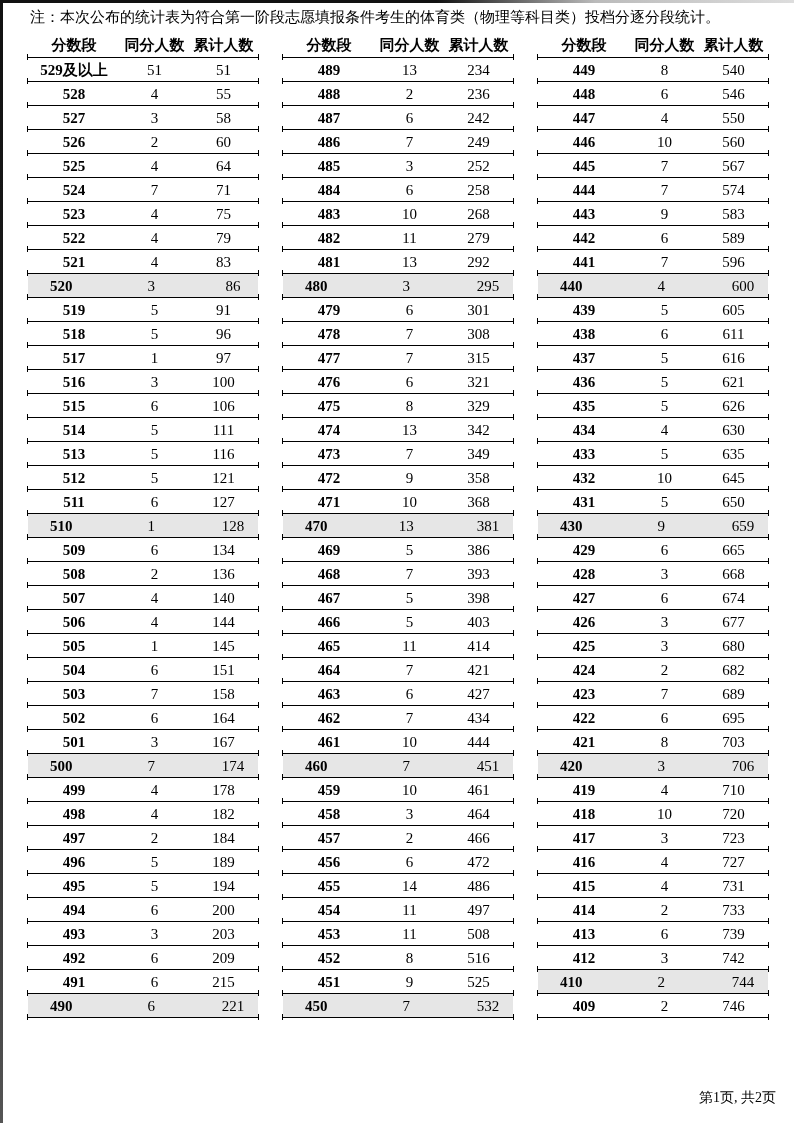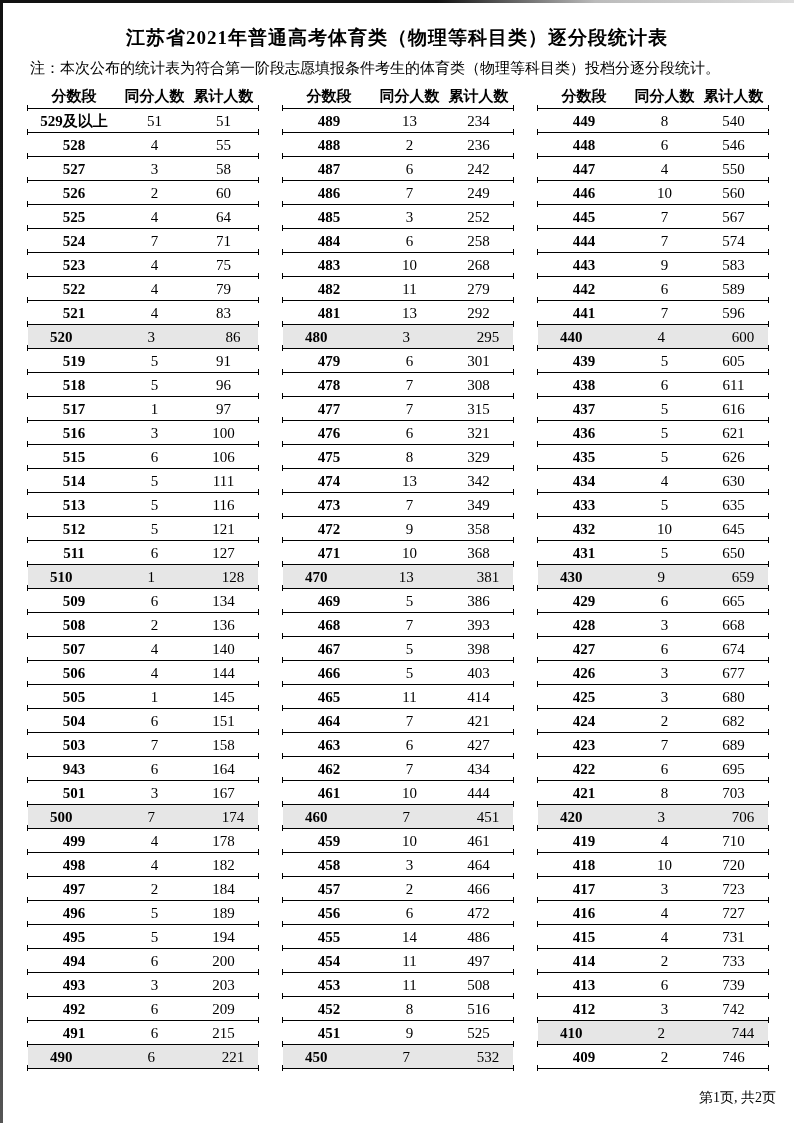--- a/index.html
+++ b/index.html
@@ -74,21 +74,20 @@
     font-size:14px;
   }
 </style>
 </head>
 <body>
 
 <div class="page">
   <div class="edge-top"></div>
   <div class="edge-left"></div>
 
-  <div class="page-title">江苏省2021年普通高考体育类（物理等科目类）逐分段统计表</div>
   <div class="note">注：本次公布的统计表为符合第一阶段志愿填报条件考生的体育类（物理等科目类）投档分逐分段统计。</div>
 
   <div class="tables" id="tables">
       <div class="score-table">
         <div class="thead">
           <span class="th c-score">分数段</span>
           <span class="th c-count">同分人数</span>
           <span class="th c-cum">累计人数</span>
         </div>
         <div class="trow">
@@ -220,21 +219,21 @@
           <span class="td c-score">504</span>
           <span class="td c-count">6</span>
           <span class="td c-cum">151</span>
         </div>
         <div class="trow">
           <span class="td c-score">503</span>
           <span class="td c-count">7</span>
           <span class="td c-cum">158</span>
         </div>
         <div class="trow">
-          <span class="td c-score">943</span>
+          <span class="td c-score">502</span>
           <span class="td c-count">6</span>
           <span class="td c-cum">164</span>
         </div>
         <div class="trow">
           <span class="td c-score">501</span>
           <span class="td c-count">3</span>
           <span class="td c-cum">167</span>
         </div>
         <div class="trow shaded">
           <span class="td c-score">500</span>

